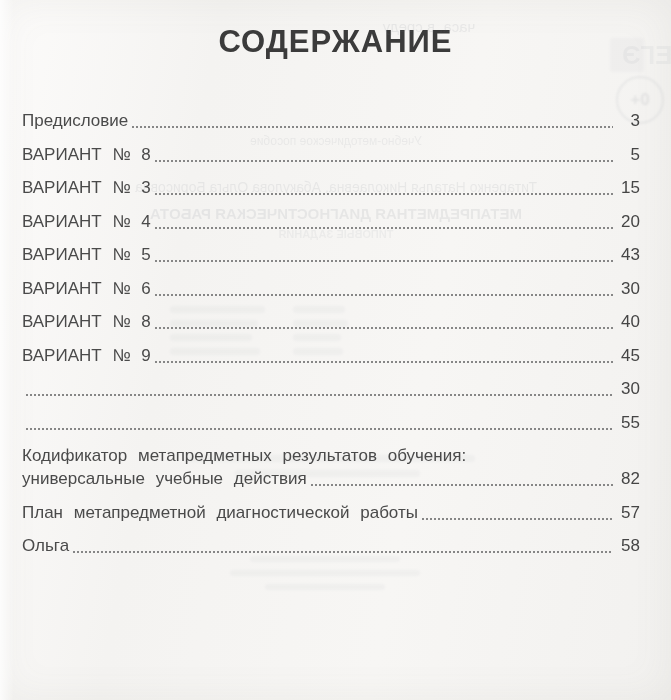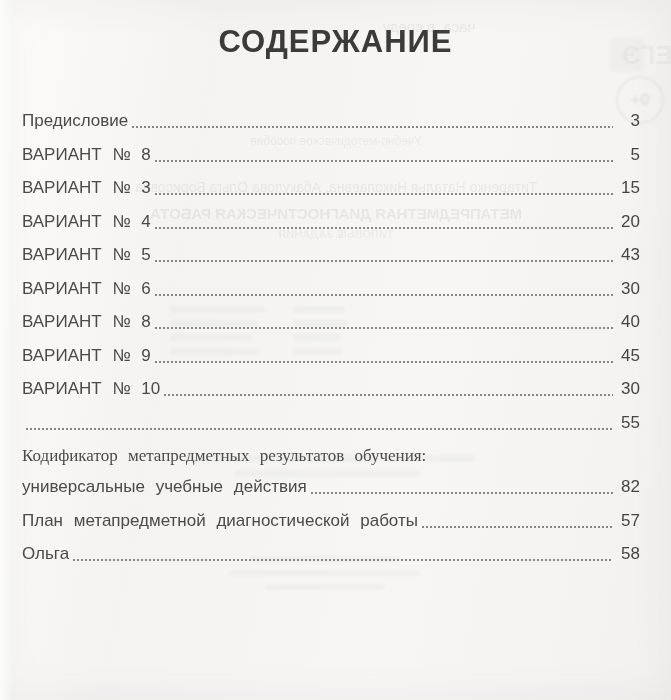--- a/index.html
+++ b/index.html
@@ -36,21 +36,21 @@
     align-items:flex-end;
     line-height:21px;
     margin-bottom:12.5px;
     font-size:17px;
   }
   .row .lbl{
     white-space:nowrap;
     word-spacing:6px;
     color:#4a4a4a;
   }
-  .row.first-of-wrap{margin-bottom:10px;font-family:Liberation Serif, serif;}
+  .row.first-of-wrap{margin-bottom:2px;}
   .leader{
     flex:1;
     height:3px;
     margin:0 3px 3px 4px;
     background-image:repeating-linear-gradient(to right,#868686 0px,#868686 1.6px,transparent 1.6px,transparent 4px);
     background-position:left bottom;
     background-size:100% 2px;
     background-repeat:no-repeat;
   }
   .pg{
@@ -160,21 +160,20 @@
         <span class="lbl">ВАРИАНТ № 8</span>
         <span class="leader"></span>
         <span class="pg">40</span>
       </div>
       <div class="row">
         <span class="lbl">ВАРИАНТ № 9</span>
         <span class="leader"></span>
         <span class="pg">45</span>
       </div>
       <div class="row">
-        <span class="lbl">ВАРИАНТ № 10</span>
         <span class="leader"></span>
         <span class="pg">30</span>
       </div>
       <div class="row">
         <span class="leader"></span>
         <span class="pg">55</span>
       </div>
       <div class="row first-of-wrap">
         <span class="lbl">Кодификатор метапредметных результатов обучения:</span>
       </div>

